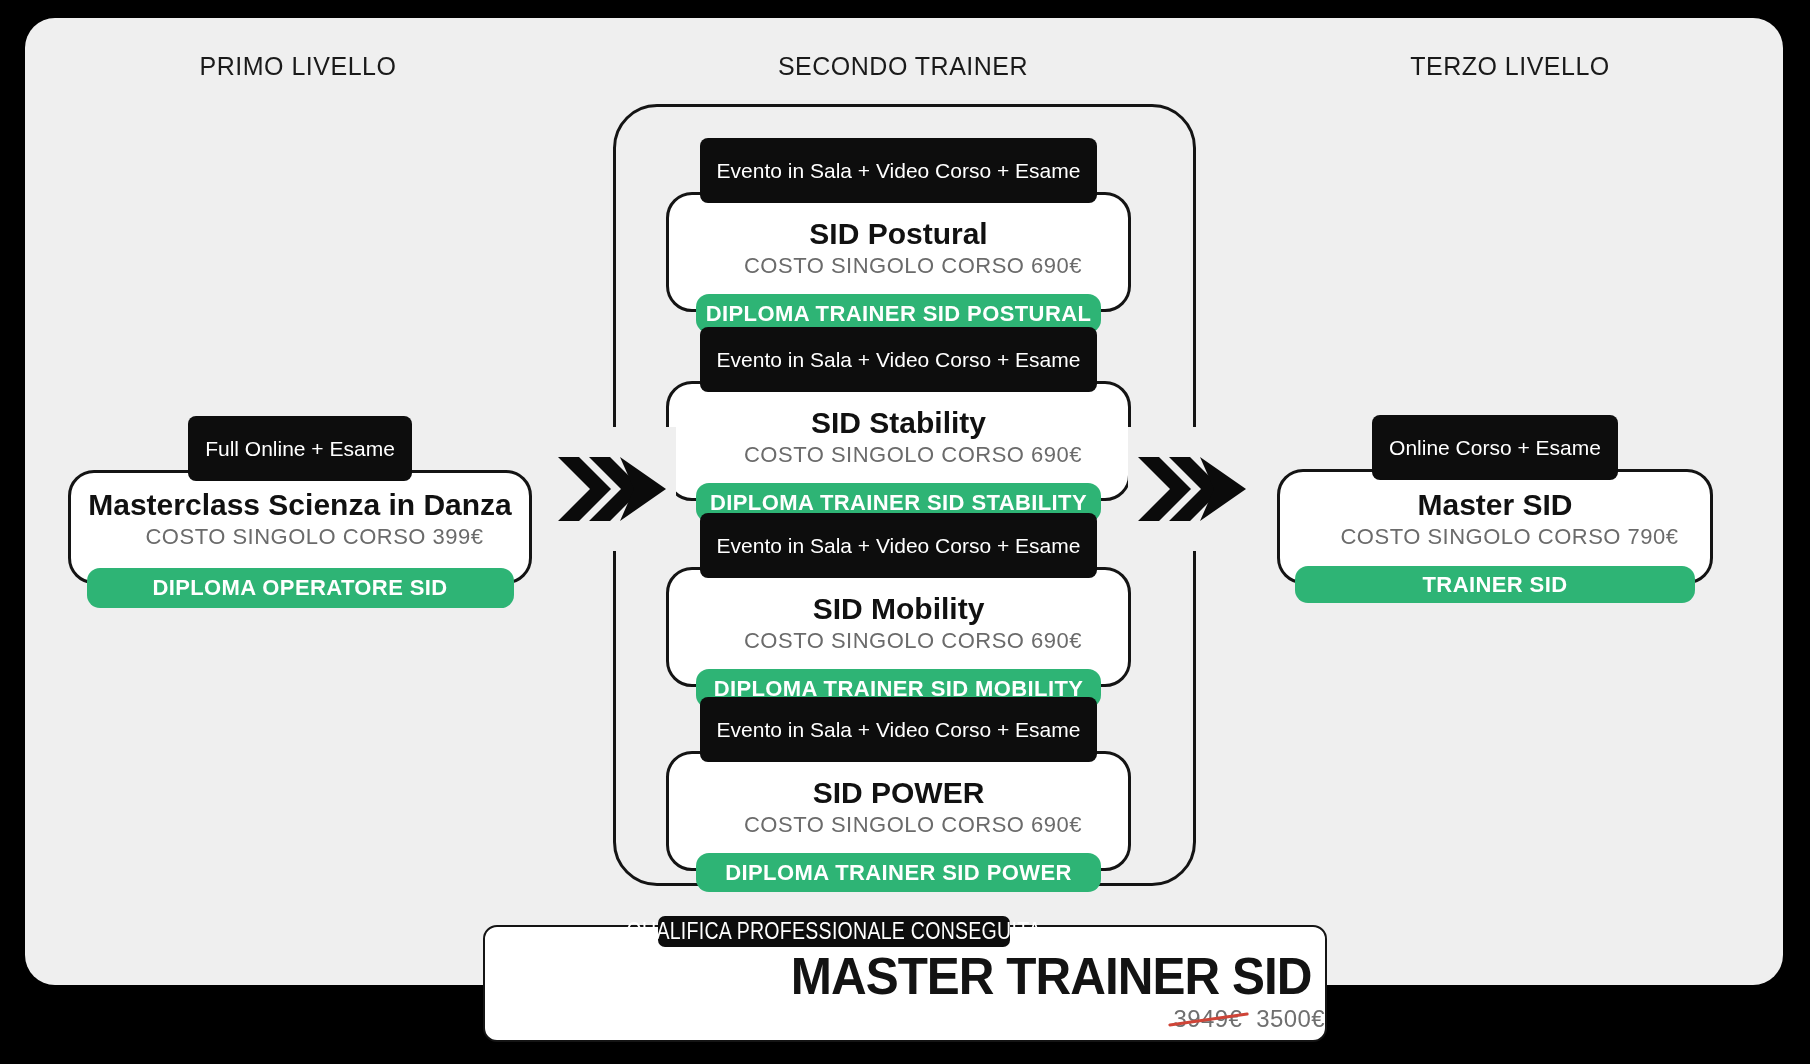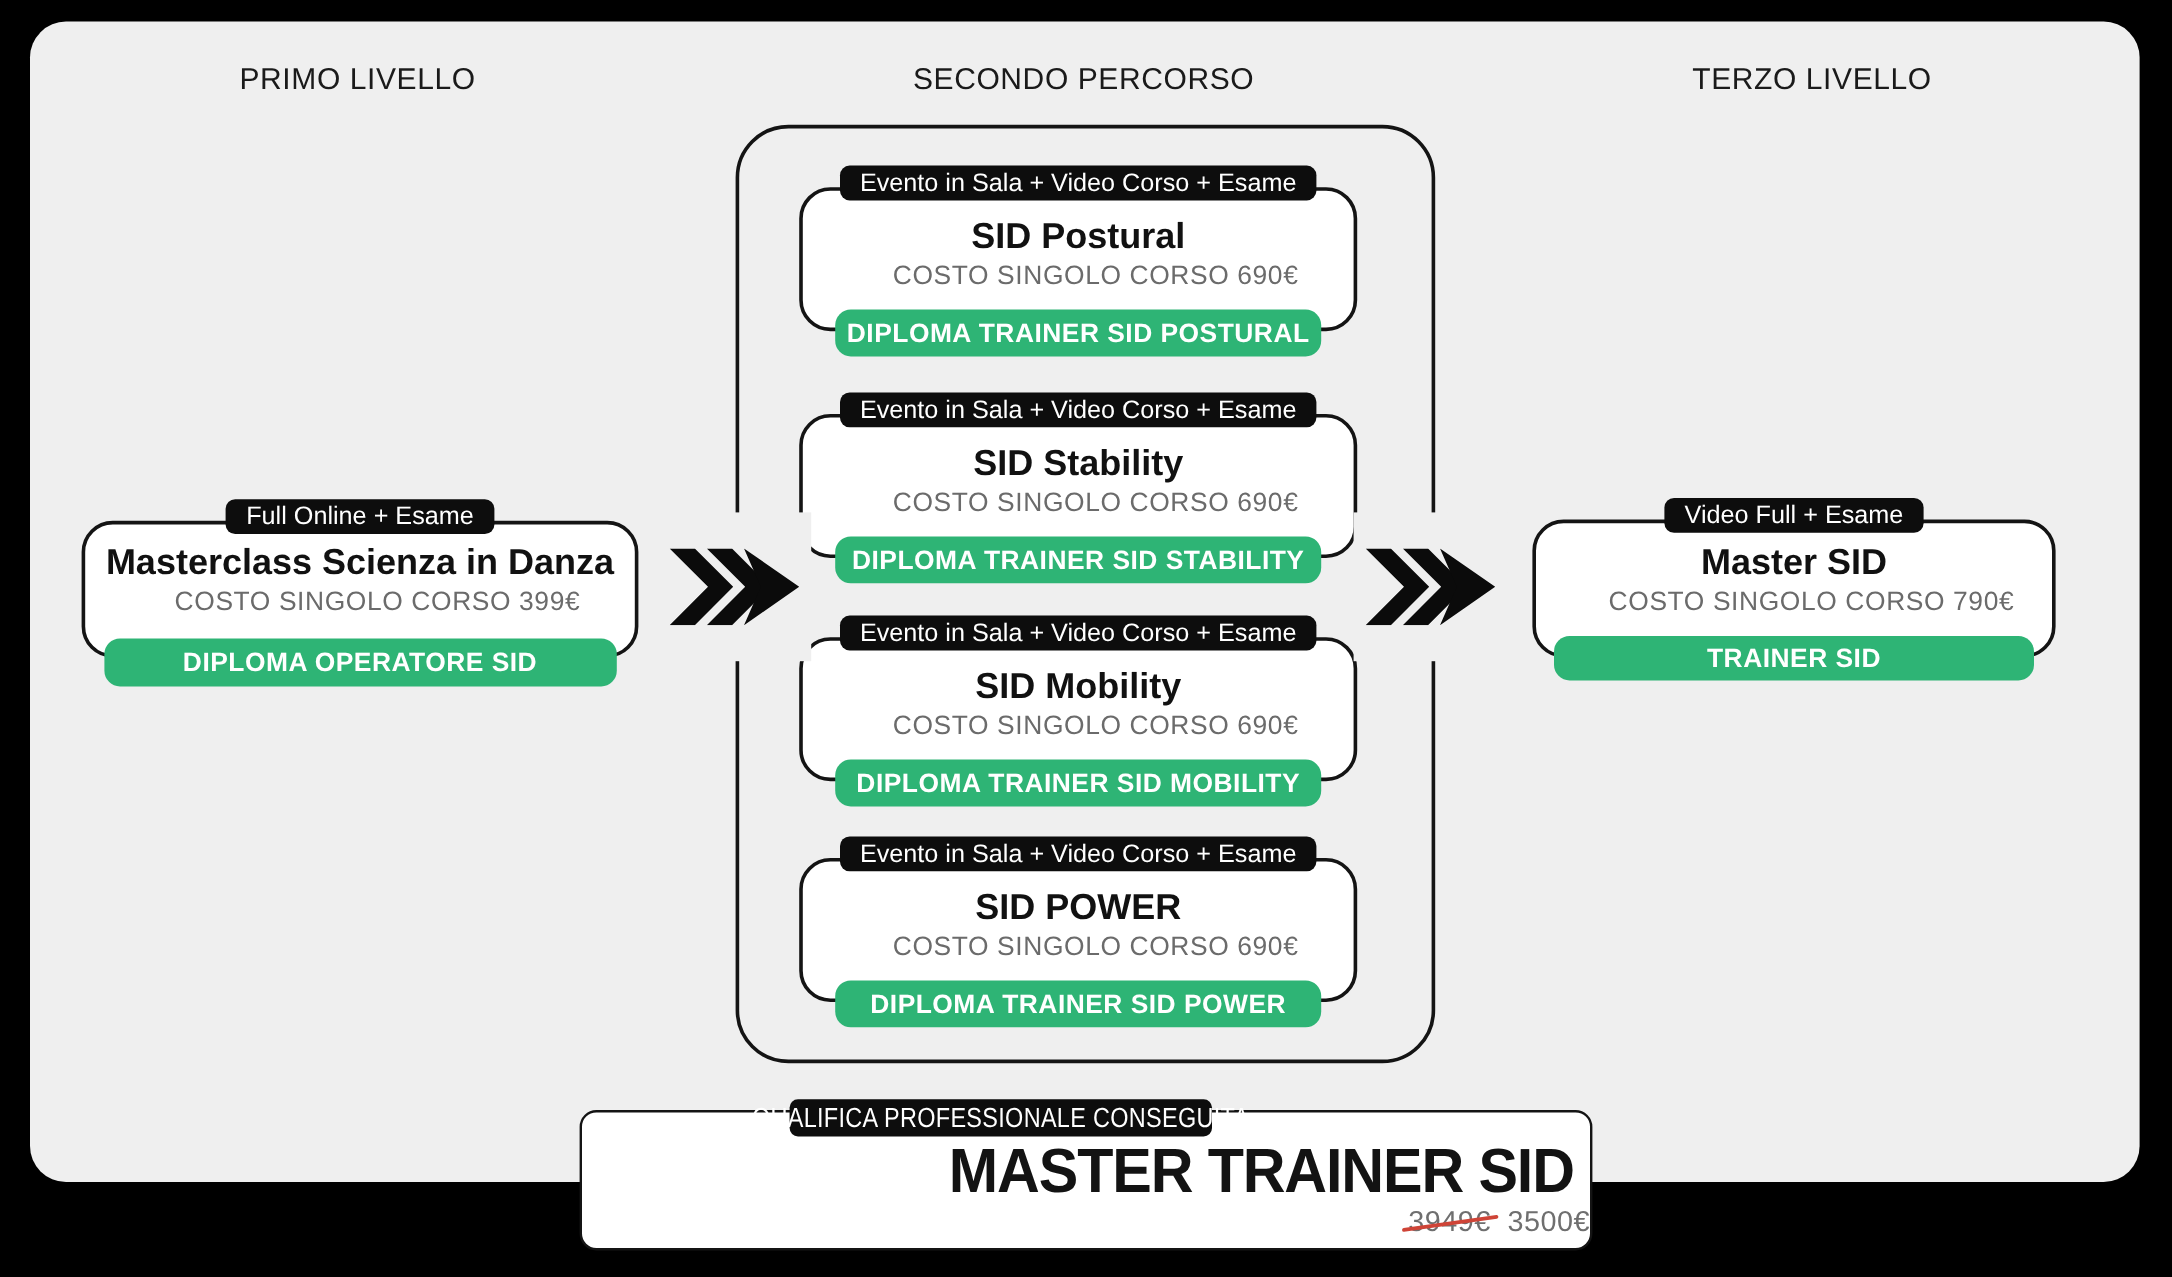--- a/index.html
+++ b/index.html
@@ -24,21 +24,21 @@
   }
   .frame{
     position:absolute;left:613px;top:104px;width:583px;height:782px;
     border:3px solid var(--outline);border-radius:44px;
   }
   
   .course{position:absolute;display:flex;flex-direction:column;align-items:center;}
   .badge{
     position:relative;z-index:3;margin-bottom:-11px;
     background:var(--badge_bg);color:var(--badge_text);
-    font-size:21px;line-height:25px;padding:2px 17px;border-radius:8px;white-space:nowrap;
+    font-size:21px;line-height:25px;padding:20px 17px;border-radius:8px;white-space:nowrap;
   }
   .box{
     position:relative;z-index:1;width:100%;
     background:var(--card_bg);border:3px solid var(--outline);border-radius:26px;
     text-align:center;
   }
   .course-title{font-size:30px;line-height:36px;font-weight:bold;color:var(--title_text);white-space:nowrap;}
   .course-price{font-size:22px;line-height:28px;color:var(--muted_text);letter-spacing:.5px;white-space:nowrap;padding-left:29px;}
   .diploma{
     position:relative;z-index:2;display:flex;align-items:center;justify-content:center;
@@ -79,21 +79,21 @@
   .new-price{margin-left:6px;}
 </style>
 </head>
 <body>
 
 <div id="canvas">
 
   <div class="panel"></div>
 
   <div class="level-header" style="left:298px">PRIMO LIVELLO</div>
-  <div class="level-header" style="left:903px">SECONDO PERCORSO</div>
+  <div class="level-header" style="left:903px">SECONDO TRAINER</div>
   <div class="level-header" style="left:1510px">TERZO LIVELLO</div>
 
   <div class="frame"></div>
 
   <div class="course" style="left:68px;top:416px;width:464px">
     <div class="badge">
       <span>Full Online + Esame</span>
     </div>
     <div class="box" style="height:114px;padding-top:14px">
       <div class="course-title">Masterclass Scienza in Danza</div>
@@ -167,21 +167,21 @@
   <div class="arrow-patch" style="left:1128px">
     <svg width="108" height="64" viewBox="0 0 108 64" fill="#0b0b0b" xmlns="http://www.w3.org/2000/svg">
       <path d="M0 0 H21 L53 32 L21 64 H0 L32 32 Z"></path>
       <path d="M31 0 H52 L84 32 L52 64 H31 L63 32 Z"></path>
       <path d="M62 0 L108 32 L62 64 L76 32 Z"></path>
     </svg>
   </div>
 
   <div class="course" style="left:1277px;top:415px;width:436px">
     <div class="badge">
-      <span>Video Full + Esame</span>
+      <span>Online Corso + Esame</span>
     </div>
     <div class="box" style="height:115px;padding-top:15px">
       <div class="course-title">Master SID</div>
       <div class="course-price">COSTO SINGOLO CORSO 790€</div>
     </div>
     <div class="diploma" style="width:400px;height:37px;margin-top:-18px">
       <span>TRAINER SID</span>
     </div>
   </div>
 

